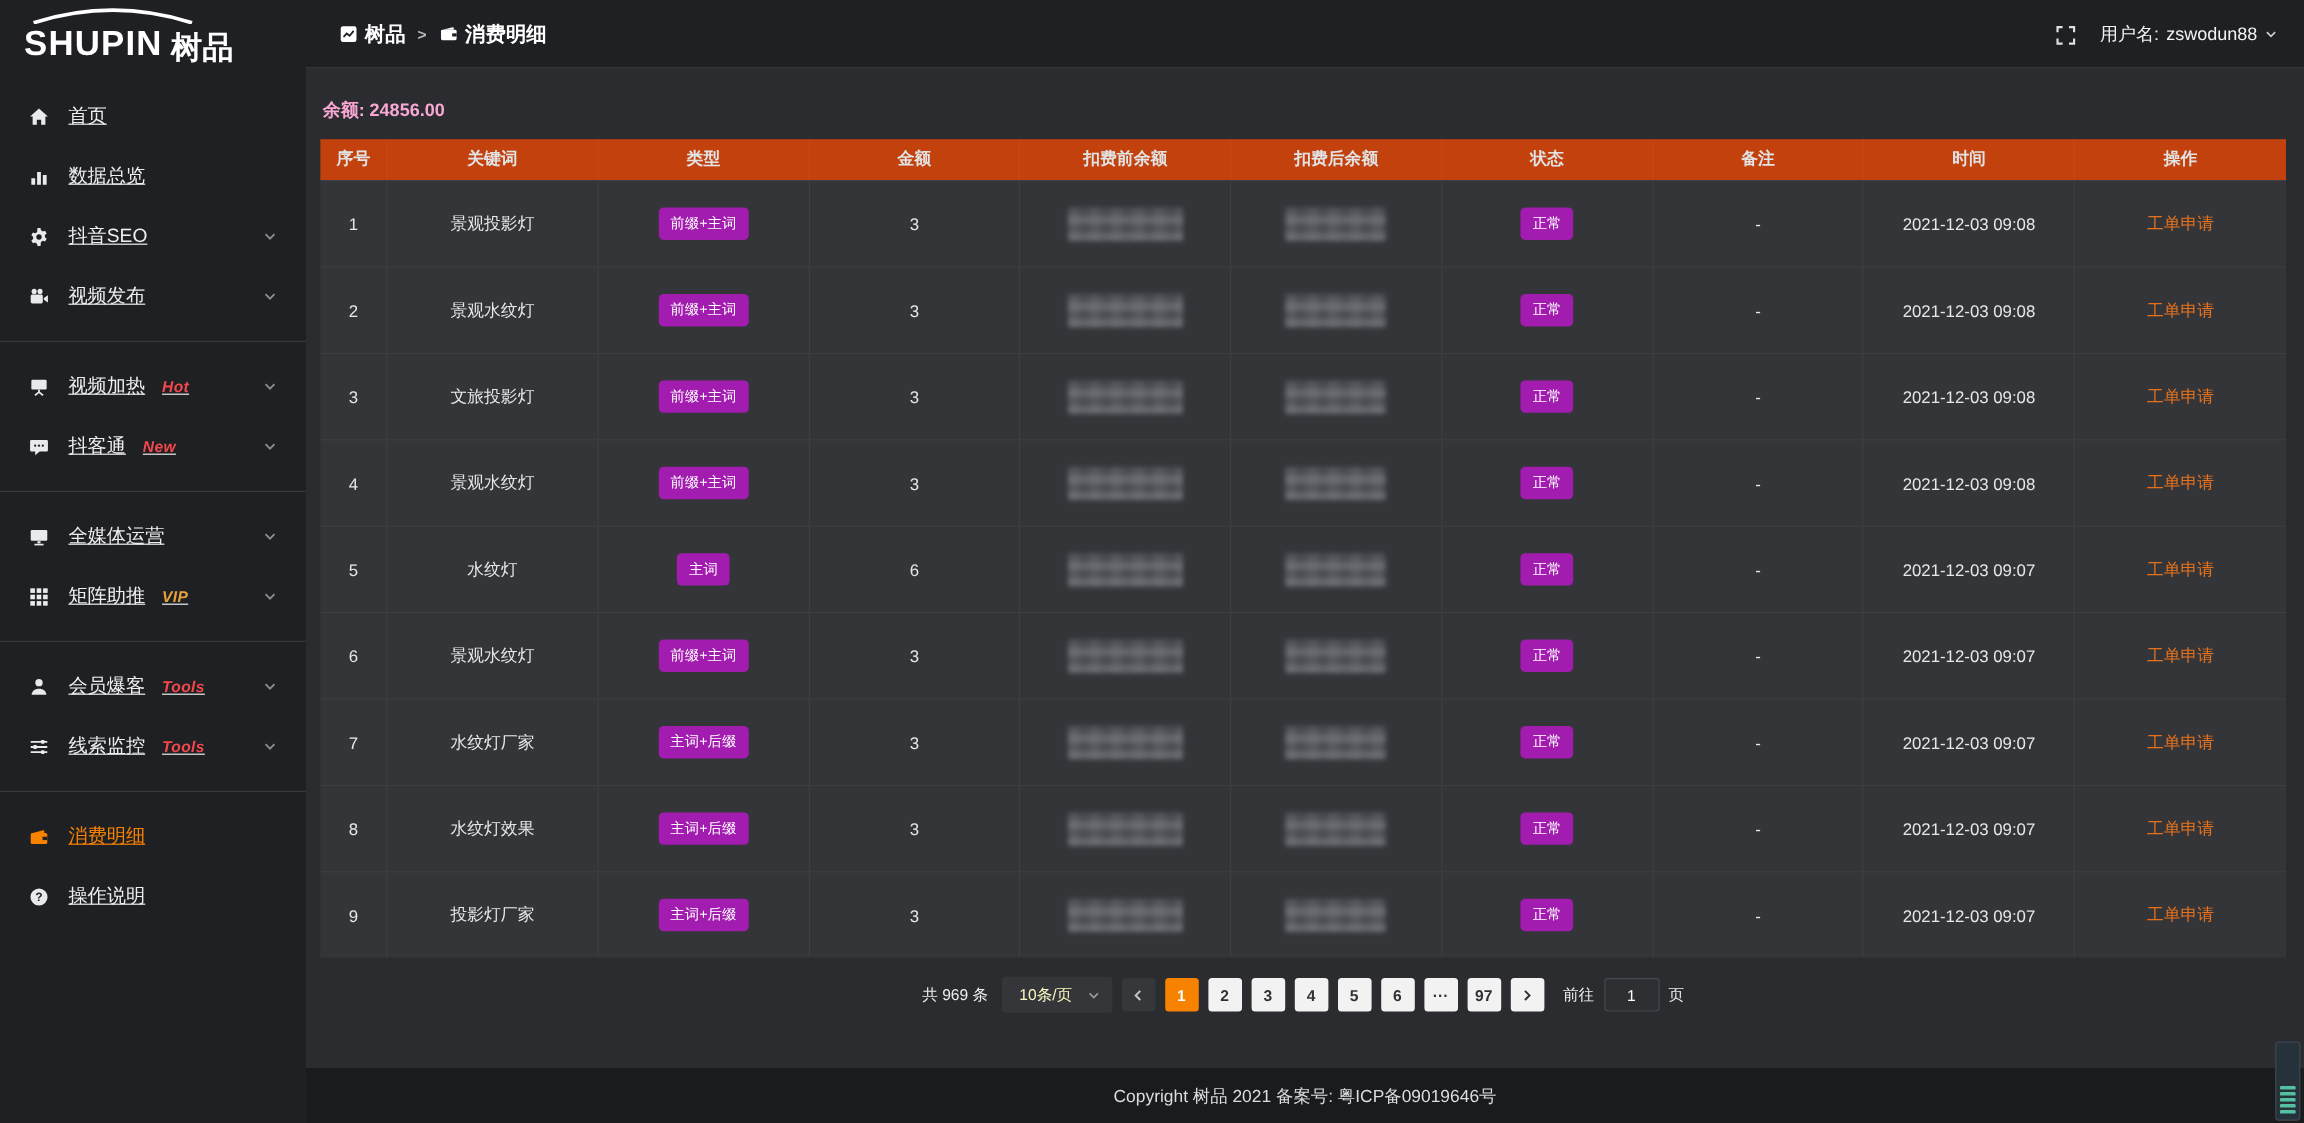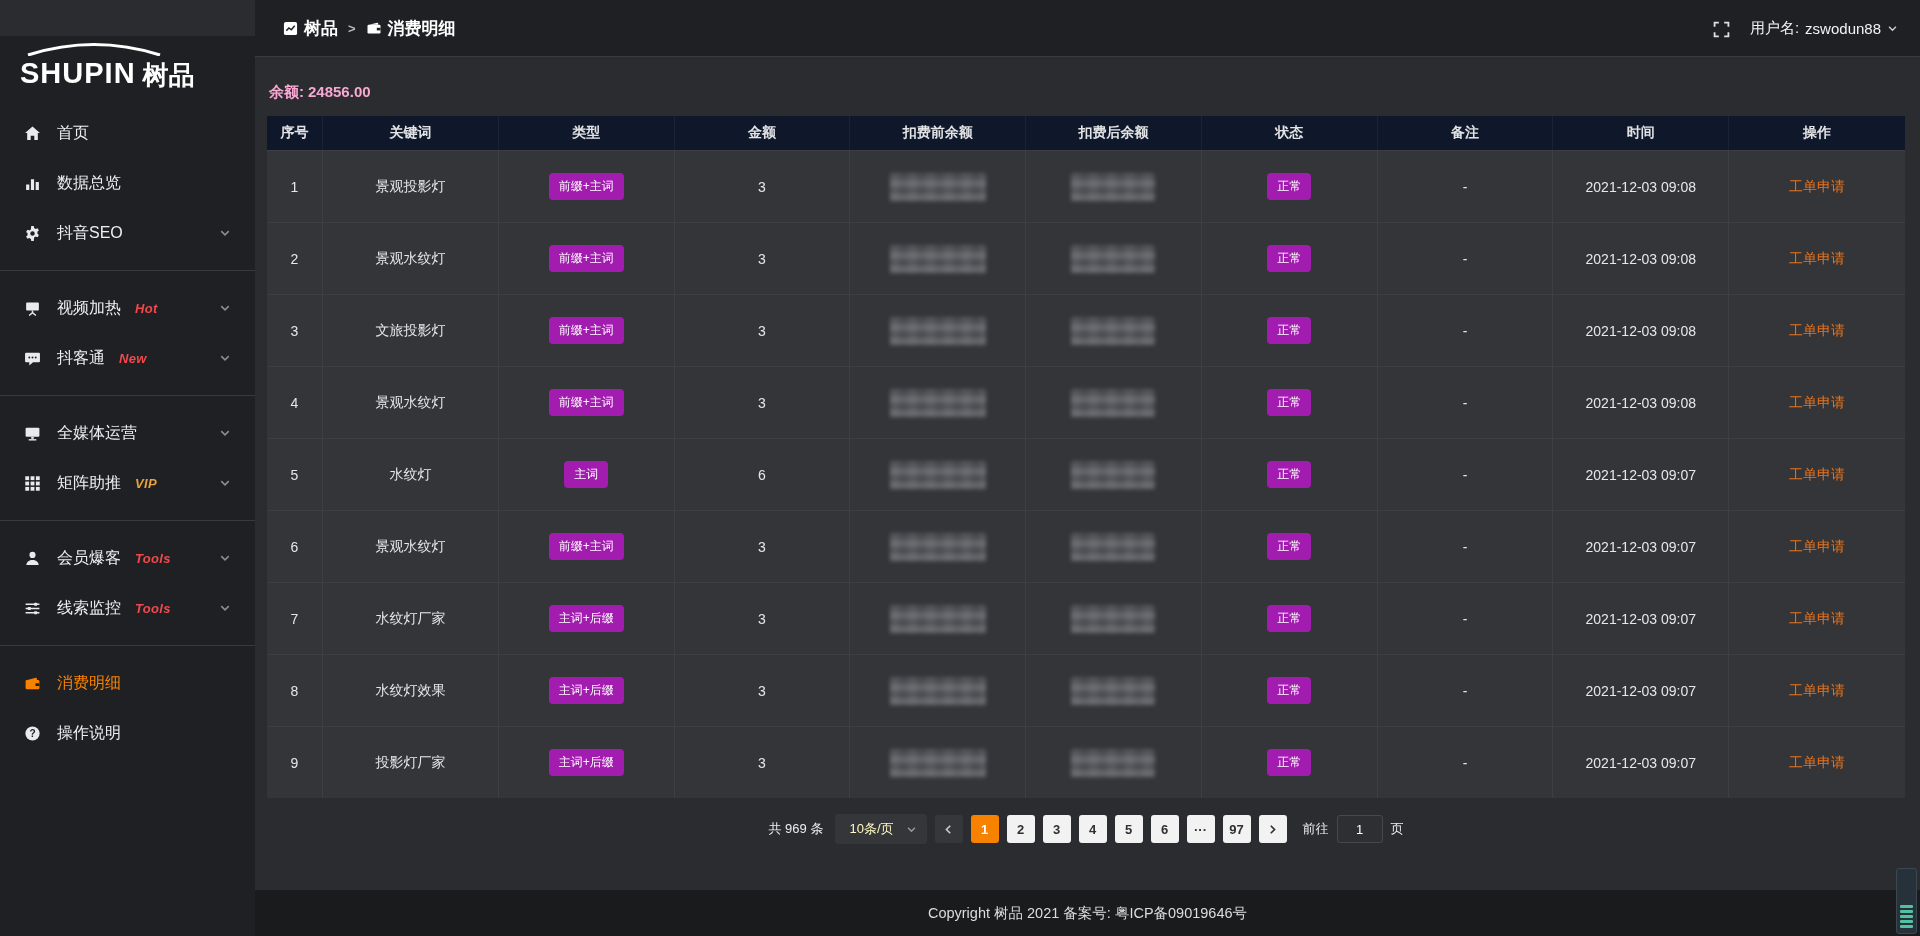--- a/index.html
+++ b/index.html
@@ -4,27 +4,27 @@
 <style>
   * { box-sizing:border-box; margin:0; padding:0; }
   html,body { width:1920px; height:936px; }
   body {
     font-family:"Liberation Sans","DejaVu Sans",sans-serif;
     background:#2b2c2f; color:#e4e5e7; overflow:hidden; position:relative;
   }
   .layout { display:flex; height:100%; }
 
   
-  .sidebar { width:255px; flex-shrink:0; background:#1f2023; display:flex; flex-direction:column;margin-top:36px; }
+  .sidebar { width:255px; flex-shrink:0; background:#1f2023; display:flex; flex-direction:column; }
   .logo { height:58px; display:flex; align-items:flex-end; padding:10px 0 6px 20px; position:relative; }
   .logo-arc { position:absolute; top:6px; left:24px; }
   .logo-en { font-size:29px; font-weight:900; letter-spacing:1px; color:#fff; line-height:1; }
   .logo-cn { font-size:26px; font-weight:900; color:#fff; margin-left:7px; line-height:1; }
   .menu { padding-top:14px; flex:1; }
-  .menu-item { height:50px; display:flex; align-items:center; padding:0 24px; font-size:16px; color:#eeeeef; cursor:pointer; }
+  .menu-item { height:50px; display:flex; align-items:center; padding:0 24px; font-size:16px; color:#eeeeef; cursor:pointer;text-decoration:underline; }
   .menu-item.active { color:#f78200; }
   .mi-icon { width:20px; margin-right:13px; display:flex; align-items:center; color:#e9eaec; }
   .menu-item.active .mi-icon { color:#f78200; }
   .mi-badge { font-style:italic; font-weight:bold; font-size:13px; margin-left:14px; letter-spacing:.3px; }
   .mi-chevron { margin-left:auto; color:#8c8e92; display:flex; }
   .menu-divider { height:1px; background:#38393d; margin:12px 0; }
 
   
   .right-col { flex:1; display:flex; flex-direction:column; min-width:0; }
   .topbar { height:57px; background:#1f2023; border-bottom:1px solid #3a3b3f; display:flex; align-items:center; padding:0 22px 0 28px; flex-shrink:0; }
@@ -35,21 +35,21 @@
   .fullscreen-btn { display:flex; cursor:pointer; }
   .user-box { display:flex; align-items:center; gap:6px; font-size:15px; color:#f2f3f4; cursor:pointer; }
 
   
   .content { flex:1; display:flex; flex-direction:column; padding:0 15px 0 12px; min-height:0; }
   .balance { margin:26px 0 14px 2px; font-size:15px; font-weight:bold; color:#f9a8d4; }
   .balance b { margin-left:4px; }
 
   .grid-cols { display:grid; grid-template-columns:56px repeat(9,1fr); }
   .table { background:#323438; }
-  .thead { background:#0f172a; height:34px; align-items:center; font-size:14px; font-weight:bold; color:#e2e3e5;font-family:Liberation Serif, serif; }
+  .thead { background:#c2410c; height:34px; align-items:center; font-size:14px; font-weight:bold; color:#e2e3e5;font-family:Liberation Serif, serif; }
   .thead > div, .trow > div { text-align:center; border-right:1px solid rgba(255,255,255,.05); height:100%; display:flex; align-items:center; justify-content:center; }
   .thead > div:last-child, .trow > div:last-child { border-right:none; }
   .trow { height:72px; border-top:1px solid #3d3f43; font-size:14px; color:#e6e7e9; background:#333539; }
   .type-badge, .status-badge { background:#a21caf; color:#fff; font-size:12px; padding:5px 10px; border-radius:4px; white-space:nowrap; }
   .mosaic { height:28px; border-radius:2px; filter:blur(2px); opacity:.55;
     background-image:
       repeating-linear-gradient(0deg, rgba(175,175,180,.65) 0 7px, rgba(115,115,122,.5) 7px 14px),
       repeating-linear-gradient(90deg, rgba(160,160,166,.6) 0 9px, rgba(98,98,104,.55) 9px 18px);
   }
   .mosaic.m1 { width:96px; } .mosaic.m2 { width:84px; }
@@ -104,20 +104,36 @@
           <span class="mi-label">数据总览</span>
         </div>
         <div class="menu-item">
           <span class="mi-icon">
             <svg width="17" height="17" viewBox="0 0 16 16">
               <path fill="currentColor" d="M6.8 1h2.4l.3 1.8c.6.2 1.1.5 1.6.9l1.7-.6 1.2 2.1-1.4 1.2a5.6 5.6 0 0 1 0 1.8l1.4 1.2-1.2 2.1-1.7-.6c-.5.4-1 .7-1.6.9L9.2 15H6.8l-.3-1.8a5.3 5.3 0 0 1-1.6-.9l-1.7.6L2 10.8l1.4-1.2a5.6 5.6 0 0 1 0-1.8L2 6.6l1.2-2.1 1.7.6c.5-.4 1-.7 1.6-.9z"></path>
               <circle cx="8" cy="8" r="2.1" fill="#1f2023"></circle>
             </svg>
           </span>
           <span class="mi-label">抖音SEO</span>
+          <span class="mi-chevron">
+            <svg width="12" height="12" viewBox="0 0 16 16" fill="none" stroke="currentColor" stroke-width="2">
+              <path d="M3 5.5 8 10.5 13 5.5"></path>
+            </svg>
+          </span>
+        </div>
+        <div class="menu-item">
+          <span class="mi-icon">
+            <svg width="17" height="17" viewBox="0 0 16 16" fill="currentColor">
+              <circle cx="4.2" cy="3.6" r="2"></circle>
+              <circle cx="8.8" cy="3.6" r="2"></circle>
+              <rect x="1.5" y="6" width="9.5" height="7" rx="1.2"></rect>
+              <path d="M11.8 8.8 15 6.6v5.8l-3.2-2.2z"></path>
+            </svg>
+          </span>
+          <span class="mi-label">视频发布</span>
           <span class="mi-chevron">
             <svg width="12" height="12" viewBox="0 0 16 16" fill="none" stroke="currentColor" stroke-width="2">
               <path d="M3 5.5 8 10.5 13 5.5"></path>
             </svg>
           </span>
         </div>
         <div class="menu-divider"></div>
         <div class="menu-item">
           <span class="mi-icon">
             <svg width="17" height="17" viewBox="0 0 16 16">

